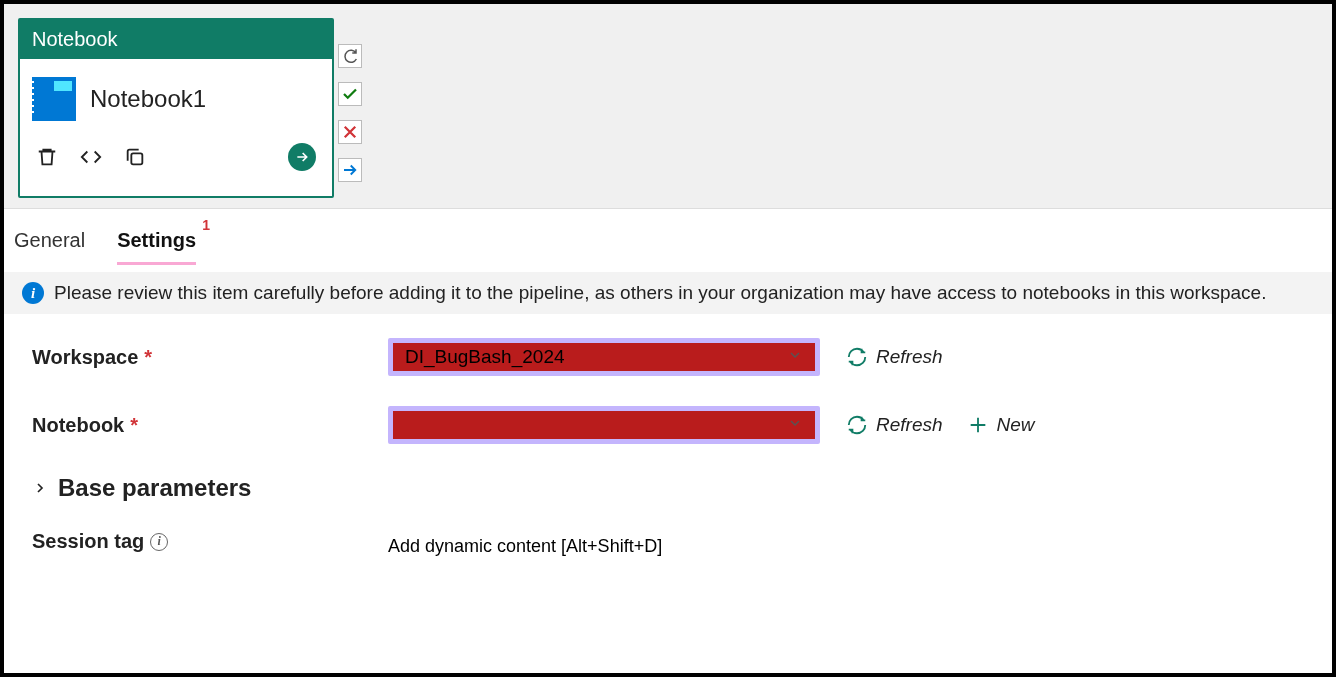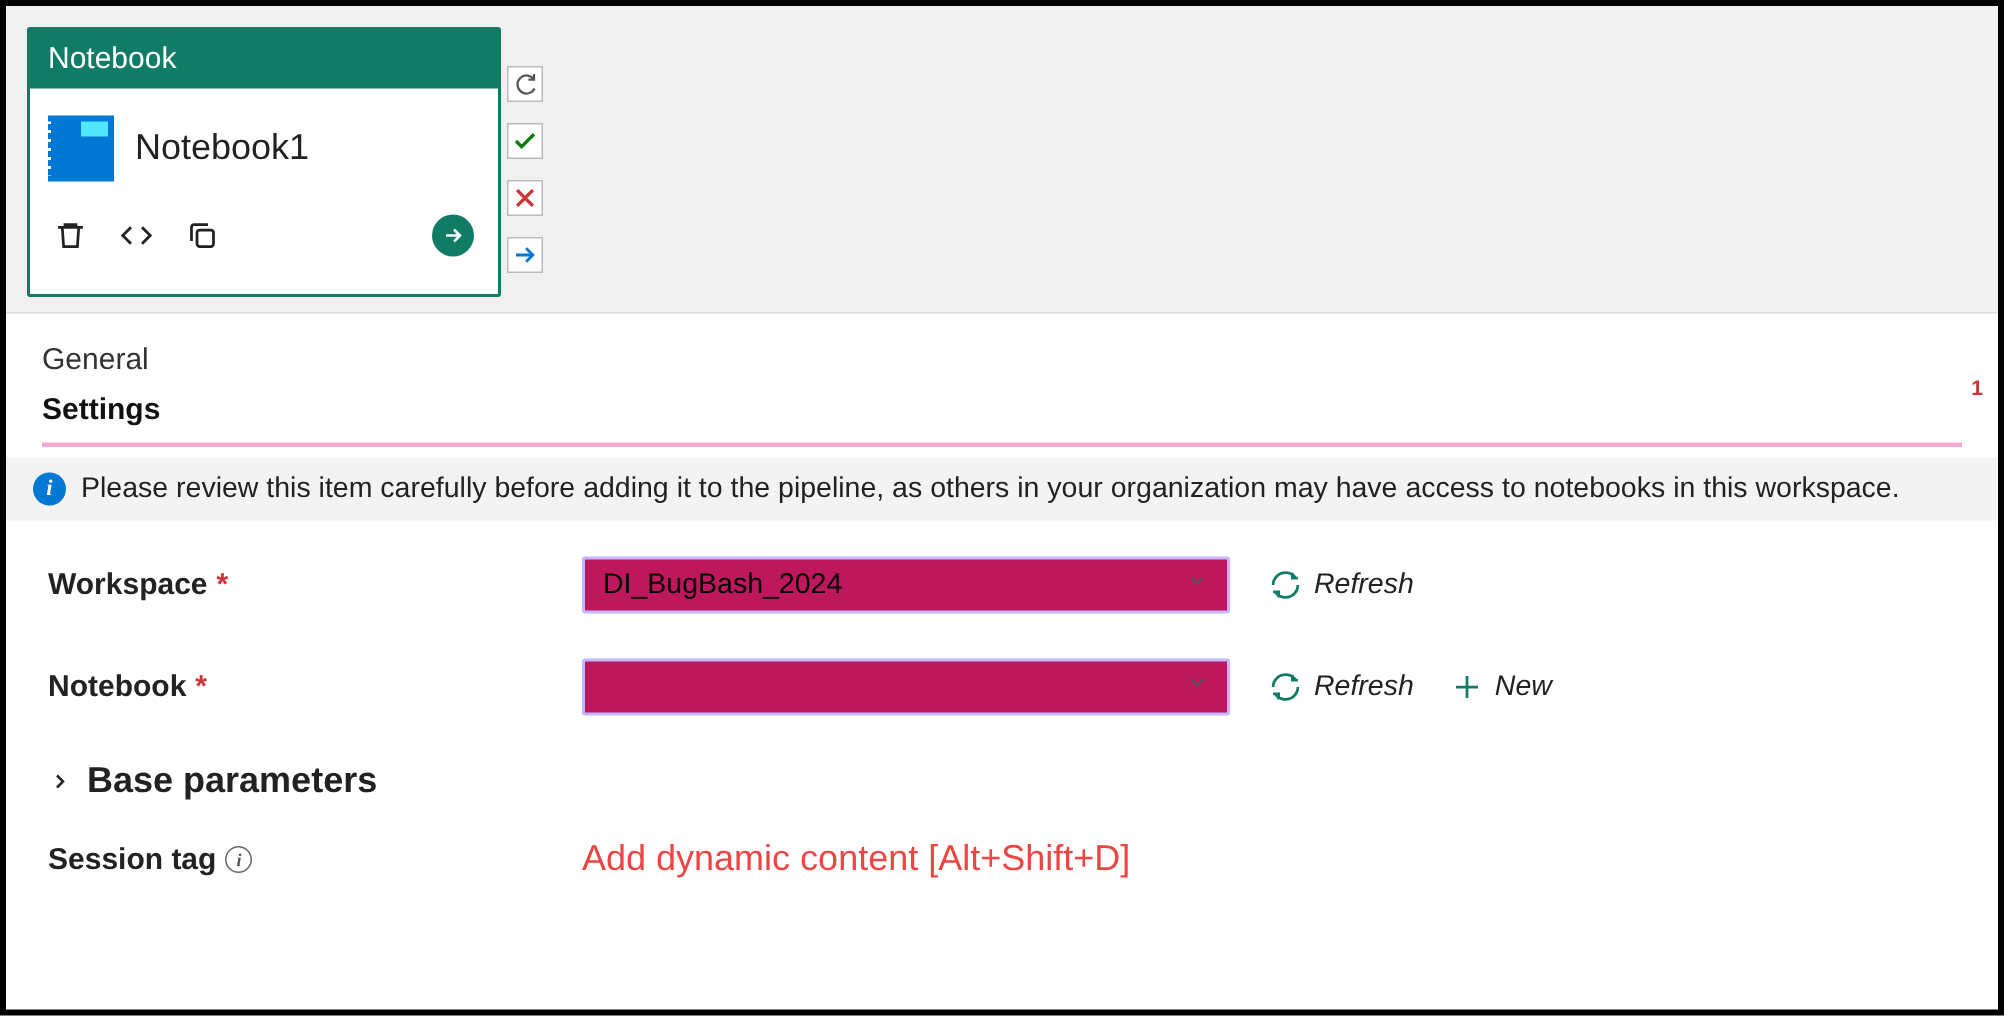--- a/index.html
+++ b/index.html
@@ -26,50 +26,50 @@
   }
   .notebook-title { font-size: 24px; color: #222; }
   .notebook-actions { display: flex; align-items: center; justify-content: space-between; padding: 12px 16px 10px 16px; }
   .notebook-actions .left { display: flex; gap: 22px; }
   .action-btn { width: 22px; height: 22px; display: flex; align-items: center; justify-content: center; cursor: pointer; }
   .run-btn { width: 28px; height: 28px; background: #107c66; border-radius: 50%; display: flex; align-items: center; justify-content: center; cursor: pointer; }
 
   .side-icons { position: absolute; top: 40px; left: 334px; display: flex; flex-direction: column; gap: 14px; }
   .side-icon { width: 24px; height: 24px; display: flex; align-items: center; justify-content: center; border: 1px solid #bbb; background: #fff; }
 
-  .tabs { display: flex; padding: 20px 24px 0 24px; border-bottom: 1px solid transparent; flex-direction: column; }
+  .tabs { display: flex; gap: 32px; padding: 20px 24px 0 10px; border-bottom: 1px solid transparent; }
   .tab { font-size: 20px; color: #333; padding-bottom: 10px; cursor: pointer; position: relative; }
   .tab.active { color: #111; font-weight: 600; border-bottom: 3px solid #f9a8d4; }
   .tab .badge { position: absolute; top: -12px; right: -14px; color: #d13438; font-size: 14px; font-weight: 600; }
 
   .info-bar { background: #f3f3f3; display: flex; align-items: center; gap: 10px; padding: 10px 18px; margin-top: 6px; font-size: 19px; color: #222; }
   .info-icon { width: 22px; height: 22px; border-radius: 50%; background: #0078d4; color: #fff; font-weight: bold; display: flex; align-items: center; justify-content: center; font-size: 15px; font-family: Georgia, serif; font-style: italic; }
 
   .form { padding: 24px 28px; }
   .form-row { display: flex; align-items: center; margin-bottom: 30px; }
   .form-label { width: 356px; font-size: 20px; color: #222; display: flex; align-items: center; gap: 6px; font-weight: bold; }
   .req { color: #d13438; }
   .select {
-    width: 432px; height: 38px; border: 2px solid #c4b5fd; border-radius: 2px; background: #be185d;
+    width: 432px; height: 38px; border: 5px solid #c4b5fd; border-radius: 2px; background: #b91c1c;
     display: flex; align-items: center; justify-content: space-between; padding: 0 12px; font-size: 19px; cursor: pointer;
   }
   .chev { color: #555; }
   .row-actions { display: flex; align-items: center; gap: 24px; margin-left: 26px; }
   .link-btn { display: flex; align-items: center; gap: 8px; font-size: 19px; color: #107c66; cursor: pointer; }
   .link-btn.dark { color: #222; font-style: italic; }
   .refresh-icon, .plus-icon { width: 22px; height: 22px; }
 
   .expander { display: flex; align-items: center; gap: 10px; font-size: 24px; font-weight: 600; color: #222; margin: 4px 0 24px 0; cursor: pointer; }
   .exp-caret { width: 16px; height: 16px; }
 
   .text-input {
     width: 432px; height: 38px; border: 2px solid #107c66; border-radius: 2px; background: #fff;
     padding: 0 10px; font-size: 19px; color: #222; outline: none;
   }
-  .helper-link { color: #ef4444; font-size: 24px; cursor: pointer; }
+  .helper-link { color: #000000; font-size: 18px; margin-top: 10px; cursor: pointer; }
   .info-circle { width: 18px; height: 18px; border: 1.5px solid #666; border-radius: 50%; display: inline-flex; align-items: center; justify-content: center; font-size: 12px; font-family: Georgia, serif; font-style: italic; color: #555; }
 </style>
 </head>
 <body>
 
 <div class="canvas-area">
   <div class="notebook-card">
     <div class="notebook-card-header">Notebook</div>
     <div class="notebook-card-body">
       <div class="notebook-icon"></div>

